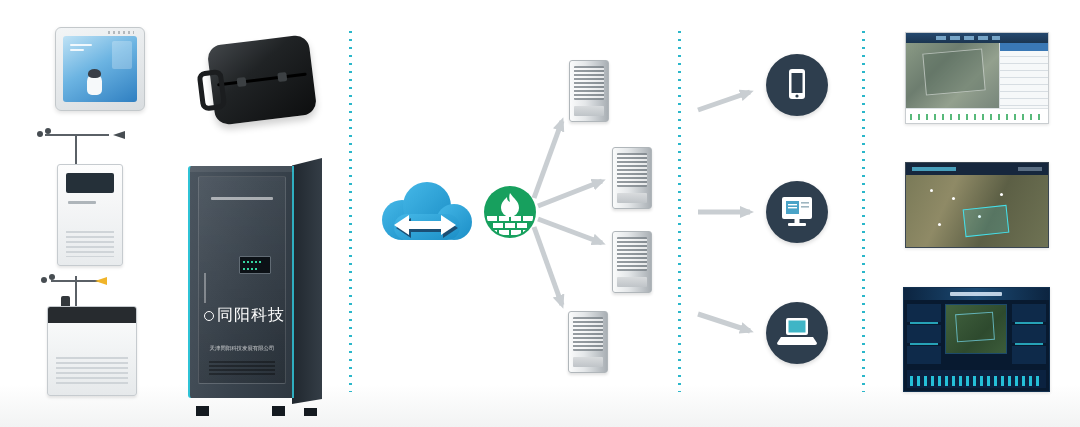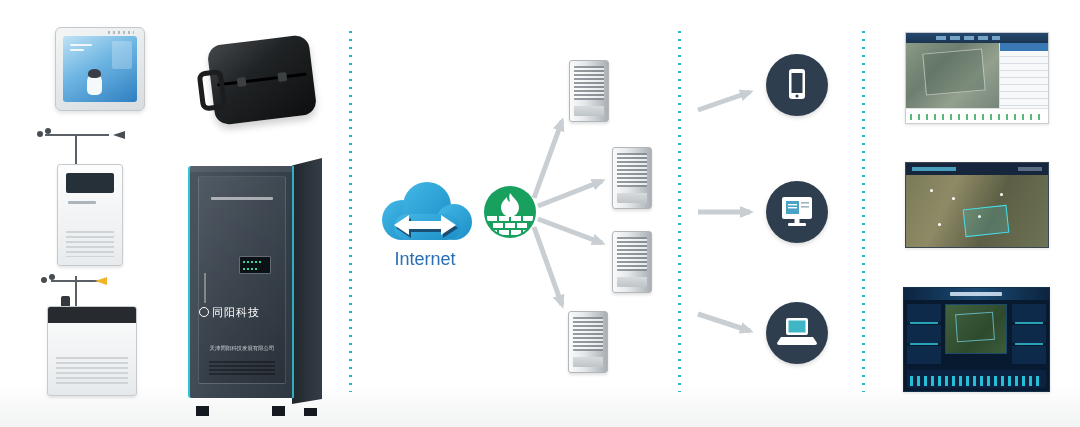--- a/index.html
+++ b/index.html
@@ -102,22 +102,22 @@
     background:repeating-linear-gradient(180deg, rgba(0,0,0,.35) 0 2px, transparent 2px 4px); }
   .cb-handle { position:absolute; left:5px; top:96px; width:2px; height:30px; background:rgba(255,255,255,.35); }
   .cb-topline { position:absolute; left:12px; top:20px; width:62px; height:3px;
     background:rgba(255,255,255,.55); border-radius:1px; }
   .cb-display { position:absolute; left:40px; top:79px; width:30px; height:16px;
     background:#0c1116; border:1px solid #626c75; border-radius:1px; }
   .cb-display::before { content:""; position:absolute; left:3px; top:4px; width:20px; height:2px;
     background:repeating-linear-gradient(90deg,#35d6a0 0 2px, transparent 2px 4px); }
   .cb-display::after { content:""; position:absolute; left:3px; bottom:3px; width:14px; height:2px;
     background:repeating-linear-gradient(90deg,#35d6a0 0 2px, transparent 2px 4px); }
-  .cb-logo { position:absolute; left:0; right:0; top:128px; text-align:left;
-    color:#fff; font-size:11px; letter-spacing:1px; }
+  .cb-logo { position:absolute; left:0; right:0; top:128px; text-align:right;
+    color:#fff; font-size:16px; letter-spacing:1px; }
   .cb-logo-mark { display:inline-block; width:8px; height:8px; border:1.5px solid #fff;
     border-radius:50%; margin-right:3px; vertical-align:-1px; }
   .cb-footer { position:absolute; left:0; right:0; bottom:30px; text-align:center;
     font-size:6px; color:rgba(255,255,255,.72); transform:scale(.9); }
   .cb-foot { position:absolute; width:13px; height:10px; background:#141a20; bottom:0; }
   .cb-foot.f1 { left:8px; } .cb-foot.f2 { left:84px; } .cb-foot.f3 { left:116px; height:8px; }
 
   
   .cloud-wrap { position:absolute; left:372px; top:176px; width:106px; height:70px; }
   .internet-label { position:absolute; left:366px; top:249px; width:118px; text-align:center;
@@ -300,21 +300,20 @@
       <g fill="url(#cg)">
         <circle cx="30" cy="44" r="20"></circle>
         <circle cx="55" cy="30" r="24"></circle>
         <circle cx="82" cy="46" r="18"></circle>
         <rect x="22" y="38" width="66" height="26" rx="13"></rect>
       </g>
       <path d="M22 49 l15 -10 v6 h32 v-6 l15 10 -15 10 v-6 h-32 v6 z" fill="#1b4e74" transform="translate(2,3)"></path>
       <path d="M22 49 l15 -10 v6 h32 v-6 l15 10 -15 10 v-6 h-32 v6 z" fill="#ffffff"></path>
     </svg>
   </div>
-  <div class="internet-label">Internet</div>
 
   <div class="firewall">
     <svg width="52" height="52" viewBox="0 0 52 52">
       <defs>
           <clipPath id="fwclip">
             <circle cx="26" cy="26" r="24"></circle>
           </clipPath>
         </defs>
       <circle cx="26" cy="26" r="26" fill="#17a05e"></circle>
       <g clip-path="url(#fwclip)" fill="#ffffff">

